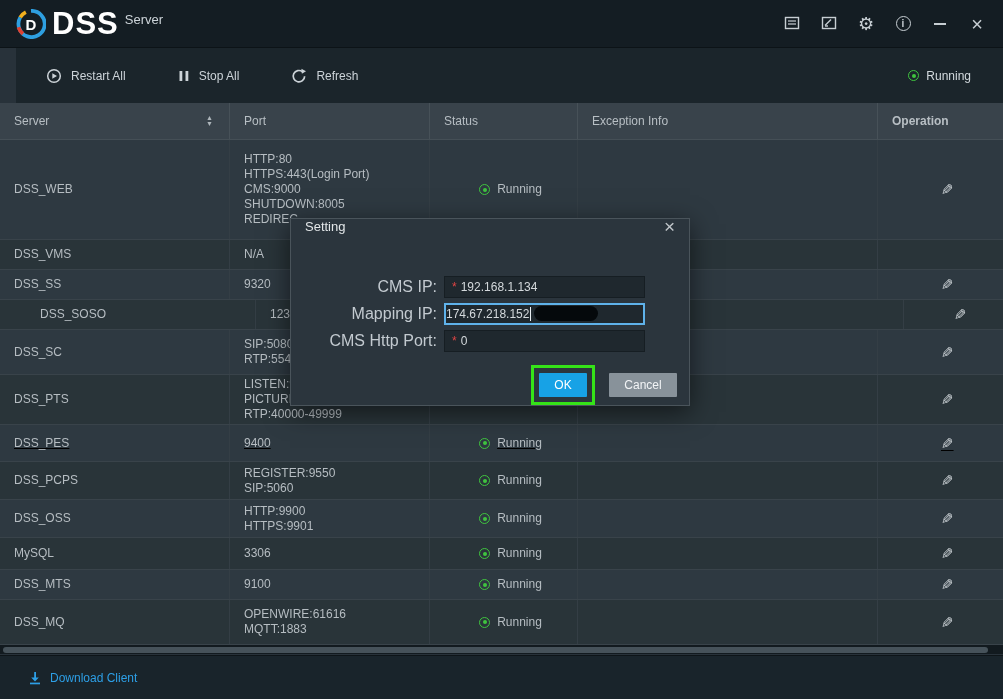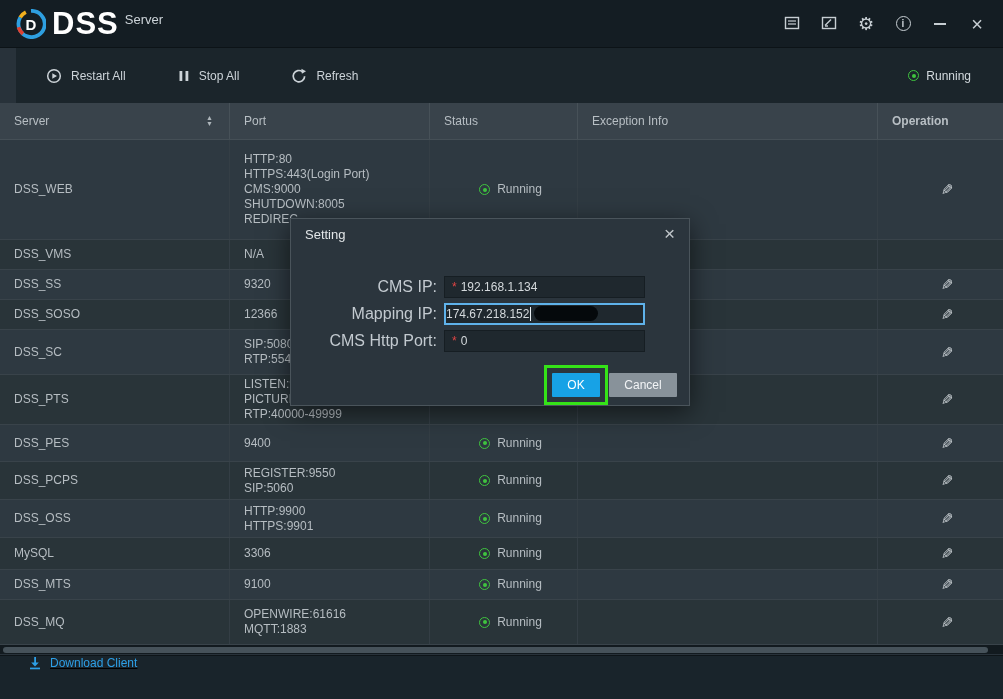--- a/index.html
+++ b/index.html
@@ -58,39 +58,39 @@
   .td-op { flex-direction:row; align-items:center; }
   .td:last-child { border-right:none; }
   .pencil { color:#ccd2d6; font-size:15px; cursor:pointer; transform:scaleX(-1); display:inline-block; }
 
   
   .hscroll { position:absolute; left:0; right:0; bottom:45px; height:9px; background:#121a1f; z-index:2; }
   .hthumb { position:absolute; left:3px; top:1.5px; height:6px; width:985px; background:#46525a; border-radius:3px; cursor:pointer; }
 
   
   .footer { position:absolute; left:0; right:0; bottom:0; height:44px; background:#19242b;
-    border-top:1px solid #0e1519; display:flex; align-items:flex-start; padding-left:28px; z-index:2;text-decoration:underline; }
+    border-top:1px solid #0e1519; display:flex; align-items:center; padding-left:28px; z-index:2; }
   .download { display:flex; align-items:center; gap:8px; color:#2d9fe6; font-size:12px; cursor:pointer; }
 
   
   .dialog { position:absolute; left:290px; top:218px; width:400px; height:188px;
     background:#2b353d; border:1px solid #4a545b; box-shadow:0 6px 24px rgba(0,0,0,0.55); z-index:10; }
-  .dlg-header { height:30px; display:flex; align-items:center; justify-content:space-between; padding:0 14px; }
+  .dlg-header { height:30px; display:flex; justify-content:space-between; padding:0 14px; }
   .dlg-title { color:#e2e6e8; font-size:13px; }
   .dlg-close { color:#c0c6ca; font-size:19px; cursor:pointer; line-height:16px; }
   .dlg-body { padding-top:26px; }
   .dlg-field { display:flex; align-items:center; margin-bottom:4px; height:23px; }
   .dlg-label { width:153px; text-align:right; padding-right:7px; font-size:16px; color:#c3cad0; }
   .dlg-input { width:201px; height:22px; background:#1f282e; border:1px solid #161e23;
     display:flex; align-items:center; padding:0 7px; font-size:12px; color:#d4d9dc; cursor:text; }
   .dlg-input.focused { border:2px solid #5fb2ea; padding:0 0; }
   .req { color:#e04545; font-size:12px; margin-right:4px; line-height:10px; }
   .caret { width:1px; height:14px; background:#e8eef2; margin-left:1px; flex:none; }
   .artifact { width:64px; height:15px; background:#05090c; border-radius:8px; margin-left:3px; flex:none; }
-  .dlg-buttons { position:absolute; right:12px; bottom:8px; display:flex; align-items:center; gap:9px; }
+  .dlg-buttons { position:absolute; right:12px; bottom:8px; display:flex; align-items:center; gap:22px; }
   .btn-ok { width:48px; height:24px; background:#17a2e6; border:none; color:#ffffff; font-size:12px;
     font-family:inherit; cursor:pointer; border-radius:1px; }
   .btn-cancel { width:68px; height:24px; background:#88929a; border:none; color:#f2f4f6; font-size:12px;
     font-family:inherit; cursor:pointer; border-radius:1px; }
   .ok-wrap { position:relative; display:inline-block; }
   .ok-annotation { position:absolute; left:-8px; right:-8px; top:-8px; bottom:-8px;
     border:3px solid #35e318; pointer-events:none; }
 </style>
 </head>
 <body>
@@ -216,21 +216,21 @@
         <div class="td">DSS_SS</div>
         <div class="td">
           <div>9320</div>
         </div>
         <div class="td td-status"></div>
         <div class="td"></div>
         <div class="td td-op">
           <span class="pencil">✎</span>
         </div>
       </div>
-      <div class="trow odd" style="height: 30px;">
+      <div class="trow odd" style="height: 30px; padding-left: 26px;">
         <div class="td">DSS_SOSO</div>
         <div class="td">
           <div>12366</div>
         </div>
         <div class="td td-status"></div>
         <div class="td"></div>
         <div class="td td-op">
           <span class="pencil">✎</span>
         </div>
       </div>
@@ -252,21 +252,21 @@
           <div>LISTEN:9</div>
           <div>PICTURE</div>
           <div>RTP:40000-49999</div>
         </div>
         <div class="td td-status"></div>
         <div class="td"></div>
         <div class="td td-op">
           <span class="pencil">✎</span>
         </div>
       </div>
-      <div class="trow even" style="height: 37px;">
+      <div class="trow even" style="height: 37px; text-decoration: underline;">
         <div class="td">DSS_PES</div>
         <div class="td">
           <div>9400</div>
         </div>
         <div class="td td-status">
           <span class="radio"></span>
           <span>Running</span>
         </div>
         <div class="td"></div>
         <div class="td td-op">

